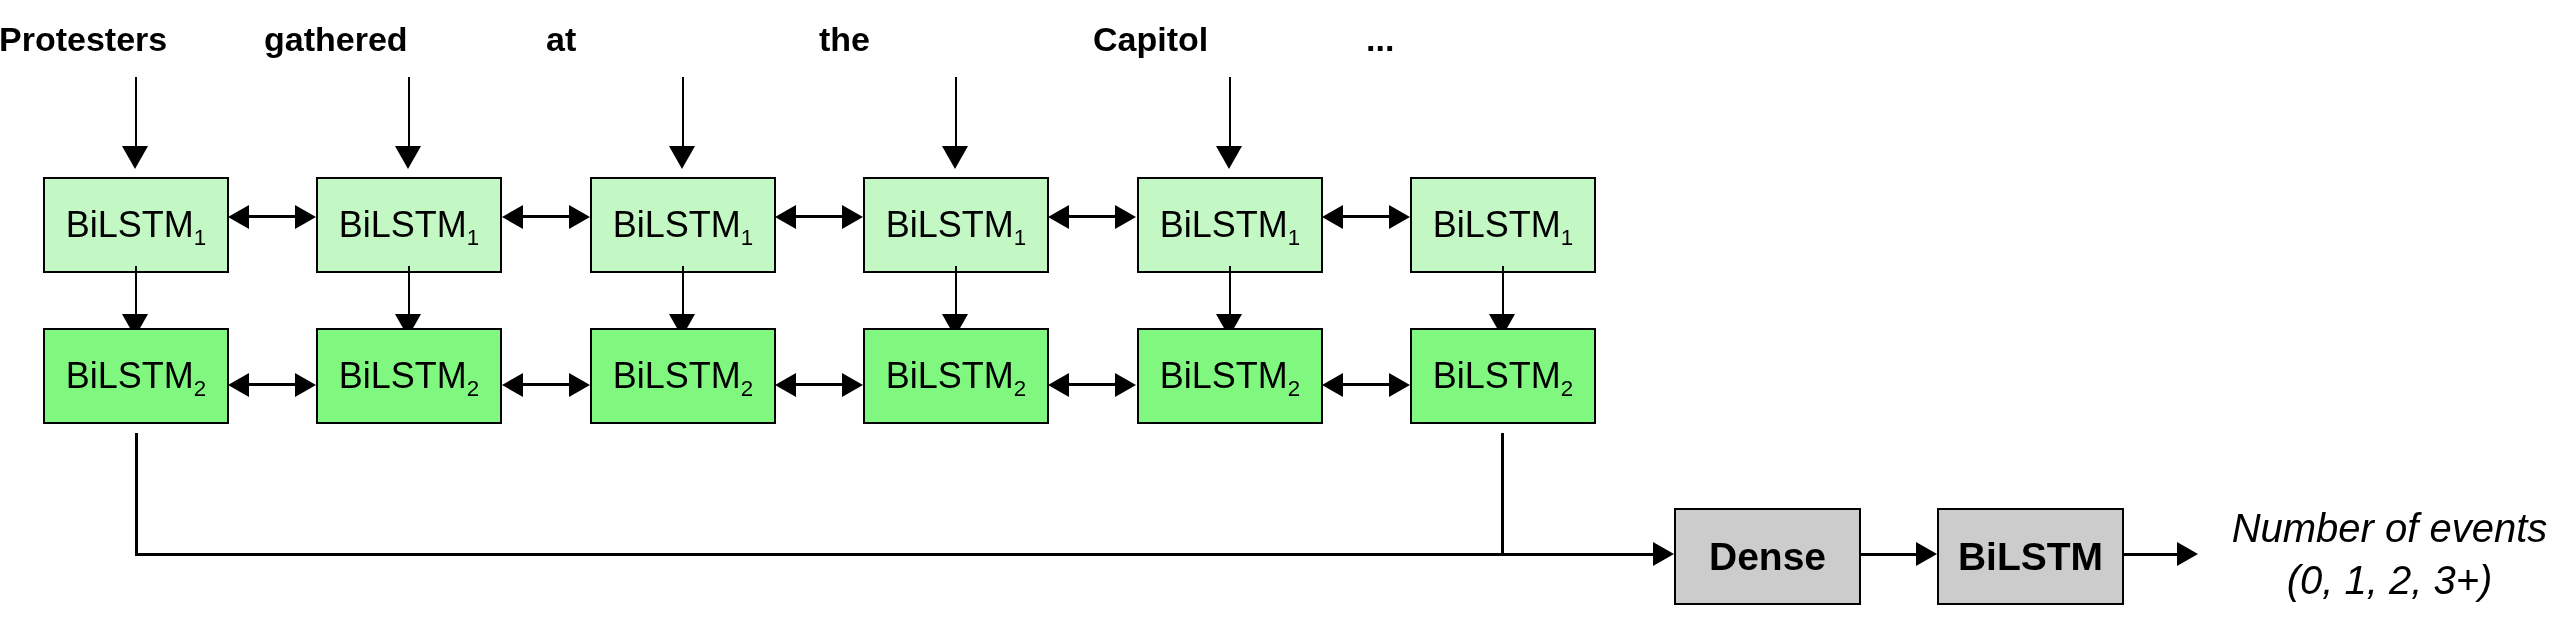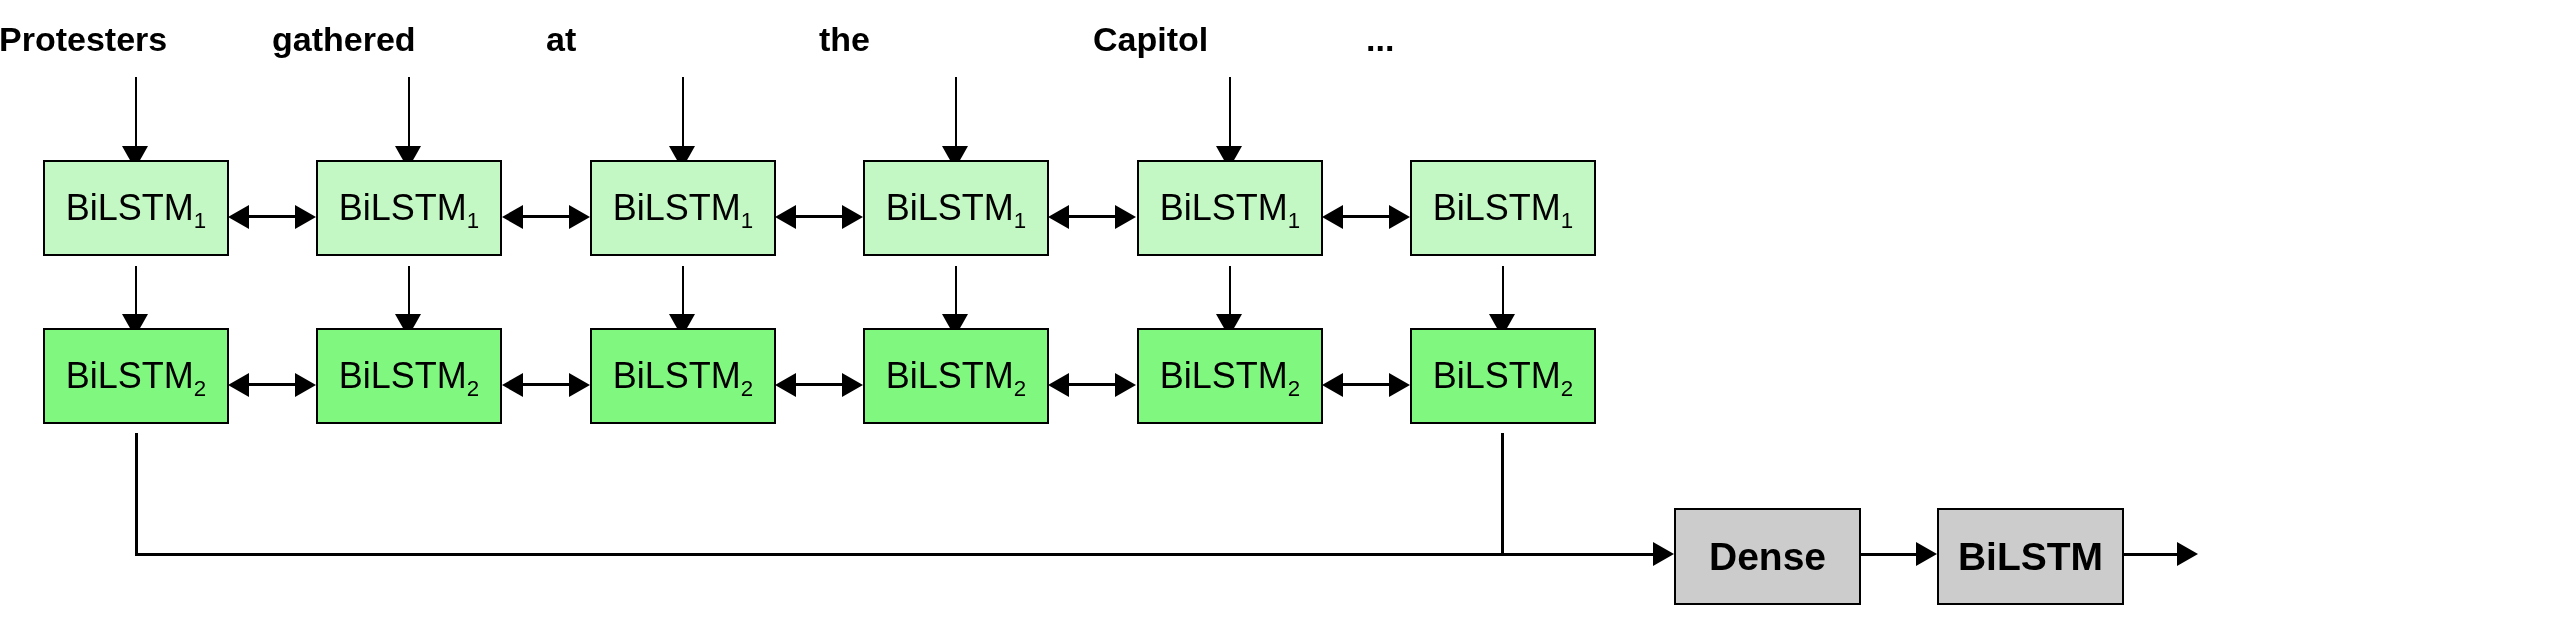--- a/index.html
+++ b/index.html
@@ -9,31 +9,31 @@
     font-family:"Liberation Sans", sans-serif;
     overflow:hidden;
   }
 
   
   .word {
     position:absolute; top:20px; width:273px;
     text-align:left; font-weight:bold;
     font-size:34px; line-height:38px; white-space:nowrap;
   }
-  .wc0{left:-1px} .wc1{left:272px} .wc2{left:546px}
+  .wc0{left:-1px} .wc1{left:264px} .wc2{left:546px}
   .wc3{left:819px} .wc4{left:1093px} .wc5{left:1366px}
 
   
   .box {
     position:absolute; width:186px; height:96px;
     border:2.6px solid #000; box-sizing:border-box;
     display:flex; align-items:center; justify-content:center;
     font-size:36px; line-height:36px;
   }
-  .row1{top:160px} .row2{top:328px}
+  .row1{top:177px} .row2{top:328px}
   .c0{left:43px} .c1{left:316px} .c2{left:590px}
   .c3{left:863px} .c4{left:1137px} .c5{left:1410px}
   .outbox { position:absolute; width:187px; height:97px;
     border:2.6px solid #000; box-sizing:border-box;
     display:flex; align-items:center; justify-content:center;
     font-size:39px; top:508px;font-weight:bold; }
   .dense{left:1674px} .softmax{left:1937px; width:187px;}
   sub { font-size:0.62em; line-height:0; }
 
   
@@ -238,16 +238,18 @@
   <div class="tri-right th-softmax"></div>
 
   <div class="outbox softmax" style="background-color:#CCCCCC">
     <span>BiLSTM</span>
   </div>
 
   <div class="hshaft sh-out"></div>
   <div class="tri-right th-out"></div>
 
   <div class="caption">
+    <div>Number of events</div>
+    <div>(0, 1, 2, 3+)</div>
   </div>
 
 </div>
 
 
 </body></html>

